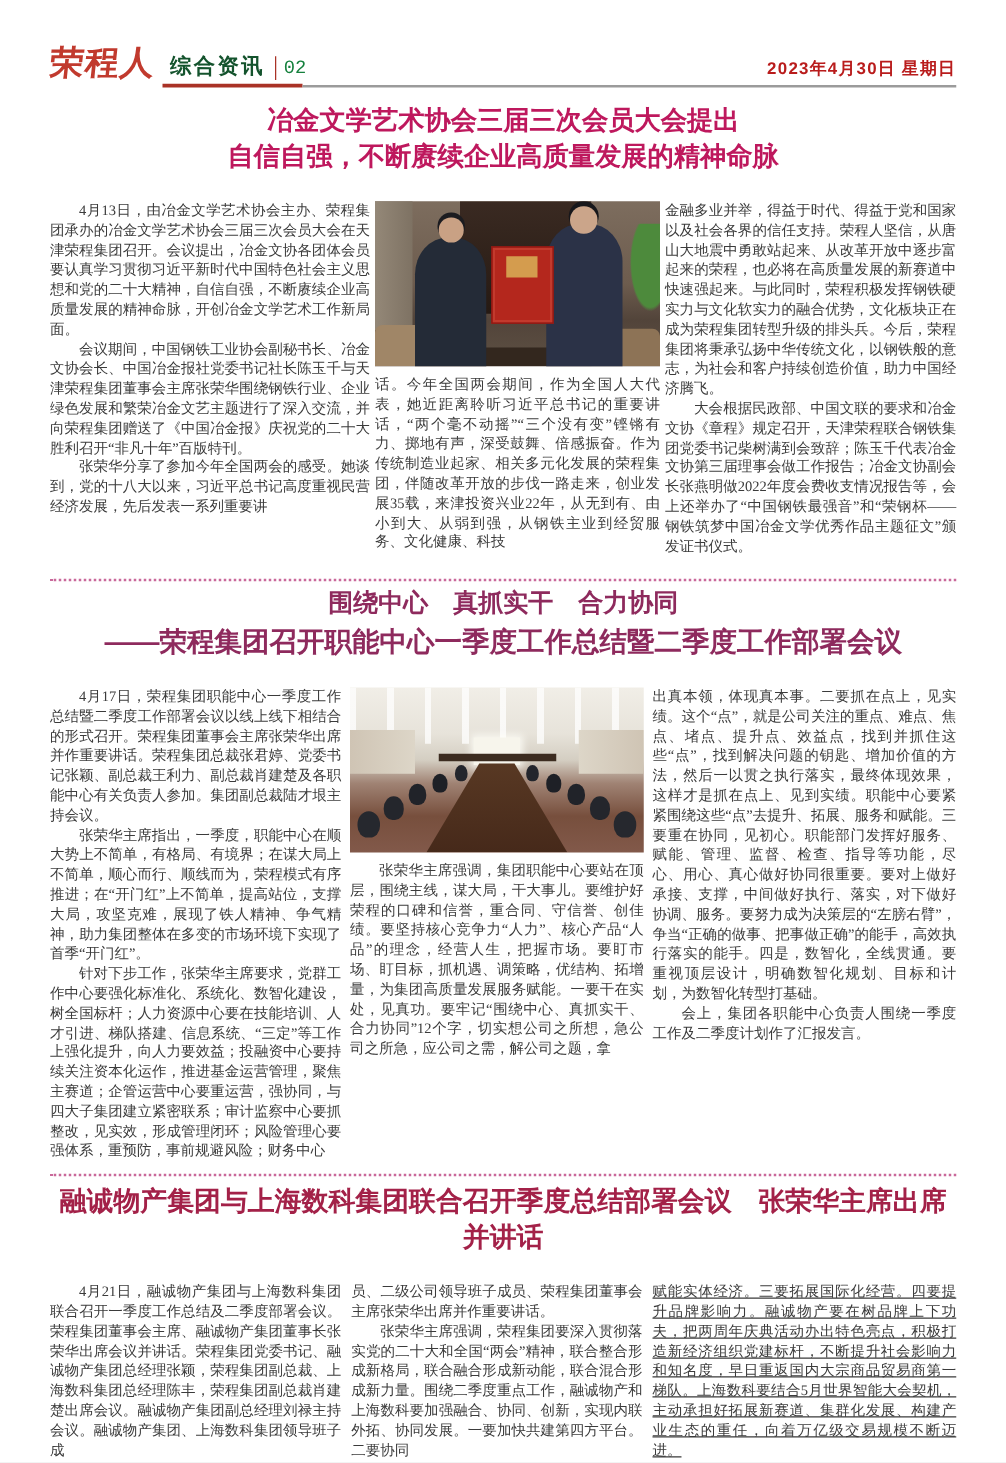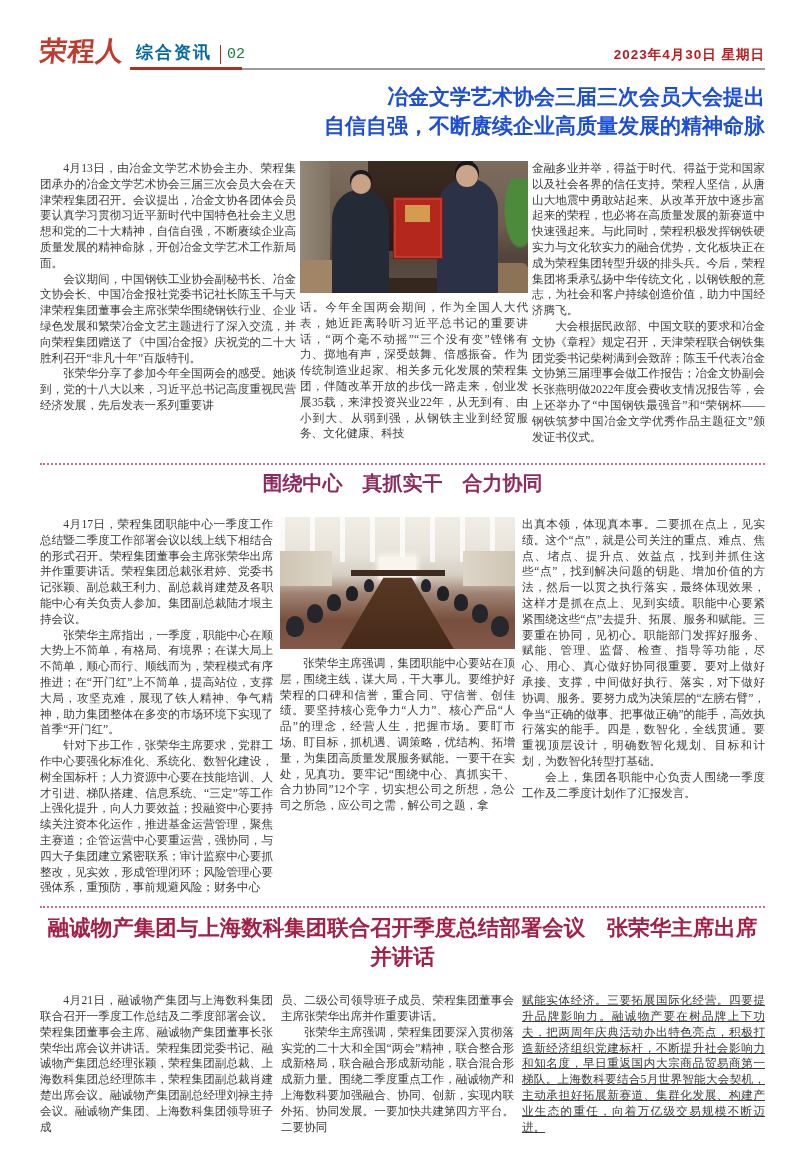--- a/index.html
+++ b/index.html
@@ -10,38 +10,38 @@
   }
   
   .masthead { display:flex; align-items:flex-end; height:30px; }
   .logo {
     font-family:"DejaVu Serif","Liberation Serif",serif;
     font-size:27px; line-height:27px; font-weight:700; color:#c13a2e;
     transform:skewX(-6deg); letter-spacing:1px; width:92px; flex:0 0 auto;
   }
   .section-label {
     font-family:"Liberation Sans","DejaVu Sans",sans-serif;
-    font-size:17px; font-weight:700; color:#0369a1; letter-spacing:2px; margin-left:4px;
+    font-size:17px; font-weight:700; color:#14532d; letter-spacing:2px; margin-left:4px;
   }
   .vdiv { width:1px; height:19px; background:#a93226; margin:0 6px 0 8px; flex:0 0 auto; }
   .pagenum {
     font-family:Liberation Mono, monospace;
     font-size:15px; color:#15803d; font-weight:400; line-height:19px;
   }
   .date-label {
     margin-left:auto; font-family:"Liberation Sans","DejaVu Sans",sans-serif;
     font-size:13.5px; font-weight:700; color:#b91c1c; letter-spacing:1px;
   }
   .header-rule { display:flex; height:3px; margin-top:3px; }
   .header-rule .rule-space { width:90px; }
   .header-rule .rule-red   { width:112px; background:#a93226; }
   .header-rule .rule-gray  { flex:1; background:#9b9b9b; height:2px; align-self:center; }
   
   .title { text-align:center; font-family:"Liberation Sans","DejaVu Sans",sans-serif; font-weight:700; }
-  .a1 .title { color:#1d4ed8; font-size:21px; line-height:29px; margin-top:12px;text-align:right; }
+  .a1 .title { color:#be185d; font-size:21px; line-height:29px; margin-top:12px; }
   .a2 .title-l1 { color:#8e2a5d; font-size:20px; line-height:25px; margin-top:6px; }
   .a2 .title-l2 { color:#8e2a5d; font-size:22px; line-height:30px; margin-top:3px; }
   .a3 .title { color:#a32148; font-size:21.5px; line-height:29px; margin-top:6px; }
   
   .cols { display:flex; justify-content:space-between; margin-top:21px; }
   .col { width:233px; }
   .a1 .col:nth-child(1){ width:256px; }
   .a1 .col:nth-child(2){ width:228px; }
   .a2 .col:nth-child(2){ width:235px; }
   .a2 .col:nth-child(3){ width:243px; }
@@ -138,20 +138,21 @@
         <p class="cont">金融多业并举，得益于时代、得益于党和国家以及社会各界的信任支持。荣程人坚信，从唐山大地震中勇敢站起来、从改革开放中逐步富起来的荣程，也必将在高质量发展的新赛道中快速强起来。与此同时，荣程积极发挥钢铁硬实力与文化软实力的融合优势，文化板块正在成为荣程集团转型升级的排头兵。今后，荣程集团将秉承弘扬中华传统文化，以钢铁般的意志，为社会和客户持续创造价值，助力中国经济腾飞。</p>
         <p class="indent">大会根据民政部、中国文联的要求和冶金文协《章程》规定召开，天津荣程联合钢铁集团党委书记柴树满到会致辞；陈玉千代表冶金文协第三届理事会做工作报告；冶金文协副会长张燕明做2022年度会费收支情况报告等，会上还举办了“中国钢铁最强音”和“荣钢杯——钢铁筑梦中国冶金文学优秀作品主题征文”颁发证书仪式。</p>
       </div>
     </div>
   </section>
 
   <div class="dotted-sep"></div>
 
   <section class="article a2">
     <div class="title title-l1">围绕中心　真抓实干　合力协同</div>
+    <div class="title title-l2">——荣程集团召开职能中心一季度工作总结暨二季度工作部署会议</div>
     <div class="cols">
       <div class="col">
         <p class="indent">4月17日，荣程集团职能中心一季度工作总结暨二季度工作部署会议以线上线下相结合的形式召开。荣程集团董事会主席张荣华出席并作重要讲话。荣程集团总裁张君婷、党委书记张颖、副总裁王利力、副总裁肖建楚及各职能中心有关负责人参加。集团副总裁陆才垠主持会议。</p>
         <p class="indent">张荣华主席指出，一季度，职能中心在顺大势上不简单，有格局、有境界；在谋大局上不简单，顺心而行、顺线而为，荣程模式有序推进；在“开门红”上不简单，提高站位，支撑大局，攻坚克难，展现了铁人精神、争气精神，助力集团整体在多变的市场环境下实现了首季“开门红”。</p>
         <p class="indent">针对下步工作，张荣华主席要求，党群工作中心要强化标准化、系统化、数智化建设，树全国标杆；人力资源中心要在技能培训、人才引进、梯队搭建、信息系统、“三定”等工作上强化提升，向人力要效益；投融资中心要持续关注资本化运作，推进基金运营管理，聚焦主赛道；企管运营中心要重运营，强协同，与四大子集团建立紧密联系；审计监察中心要抓整改，见实效，形成管理闭环；风险管理心要强体系，重预防，事前规避风险；财务中心</p>
       </div>
       <div class="col">
         <div class="photo photo2">
           <div class="p2-lights"></div>
           <div class="p2-wall-l"></div>

